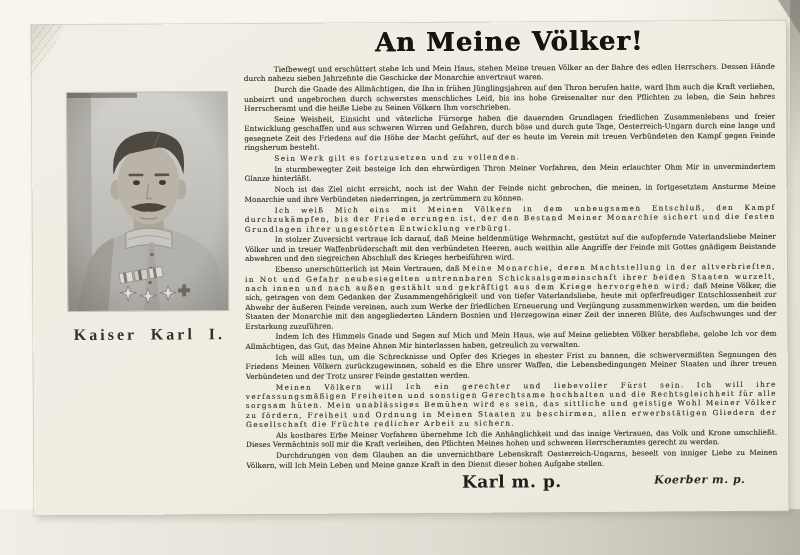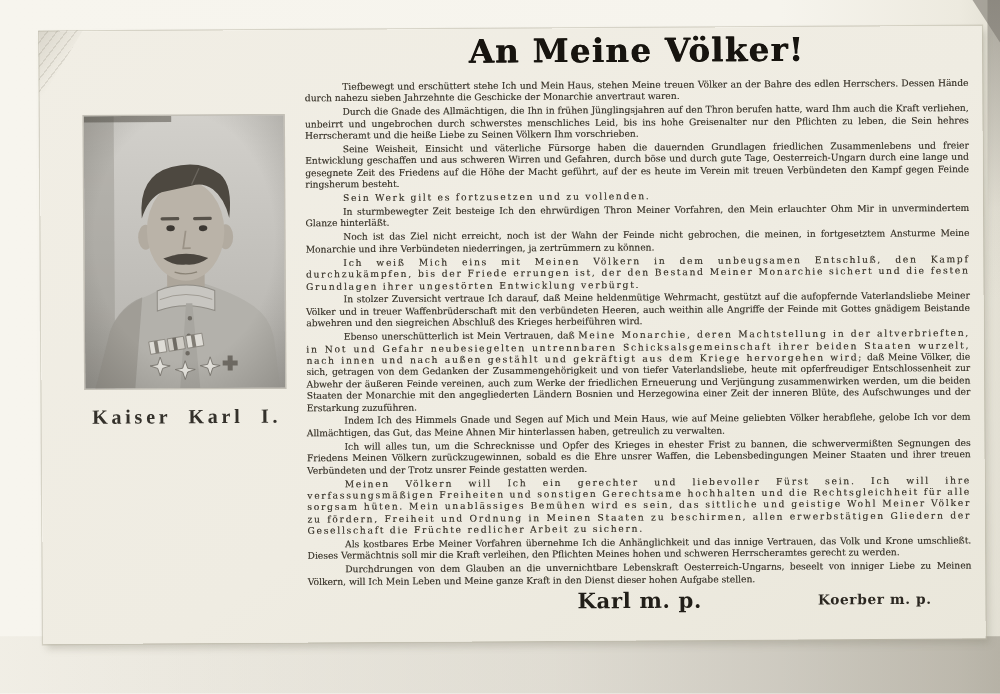--- a/index.html
+++ b/index.html
@@ -60,21 +60,21 @@
   }
   .sp{letter-spacing:1.4px;}
   p.sp{letter-spacing:1.4px;}
   .signature{
     margin-top:3px;text-align:center;font-family:"DejaVu Serif", serif;
     font-weight:700;font-size:17px;color:#211e18;letter-spacing:0.5px;
   }
   .countersig{
     position:absolute;left:620px;top:452px;width:140px;
     font-family:"DejaVu Serif", serif;font-weight:700;font-size:11px;
-    color:#2b2721;letter-spacing:0.5px;
+    color:#2b2721;letter-spacing:0.5px;font-style:italic;
   }
 </style>
 </head>
 <body>
 
 <div class="scan-bottom"></div>
 <div class="scan-corner"></div>
 <div class="scan-right-shade"></div>
 
 <div class="card">

